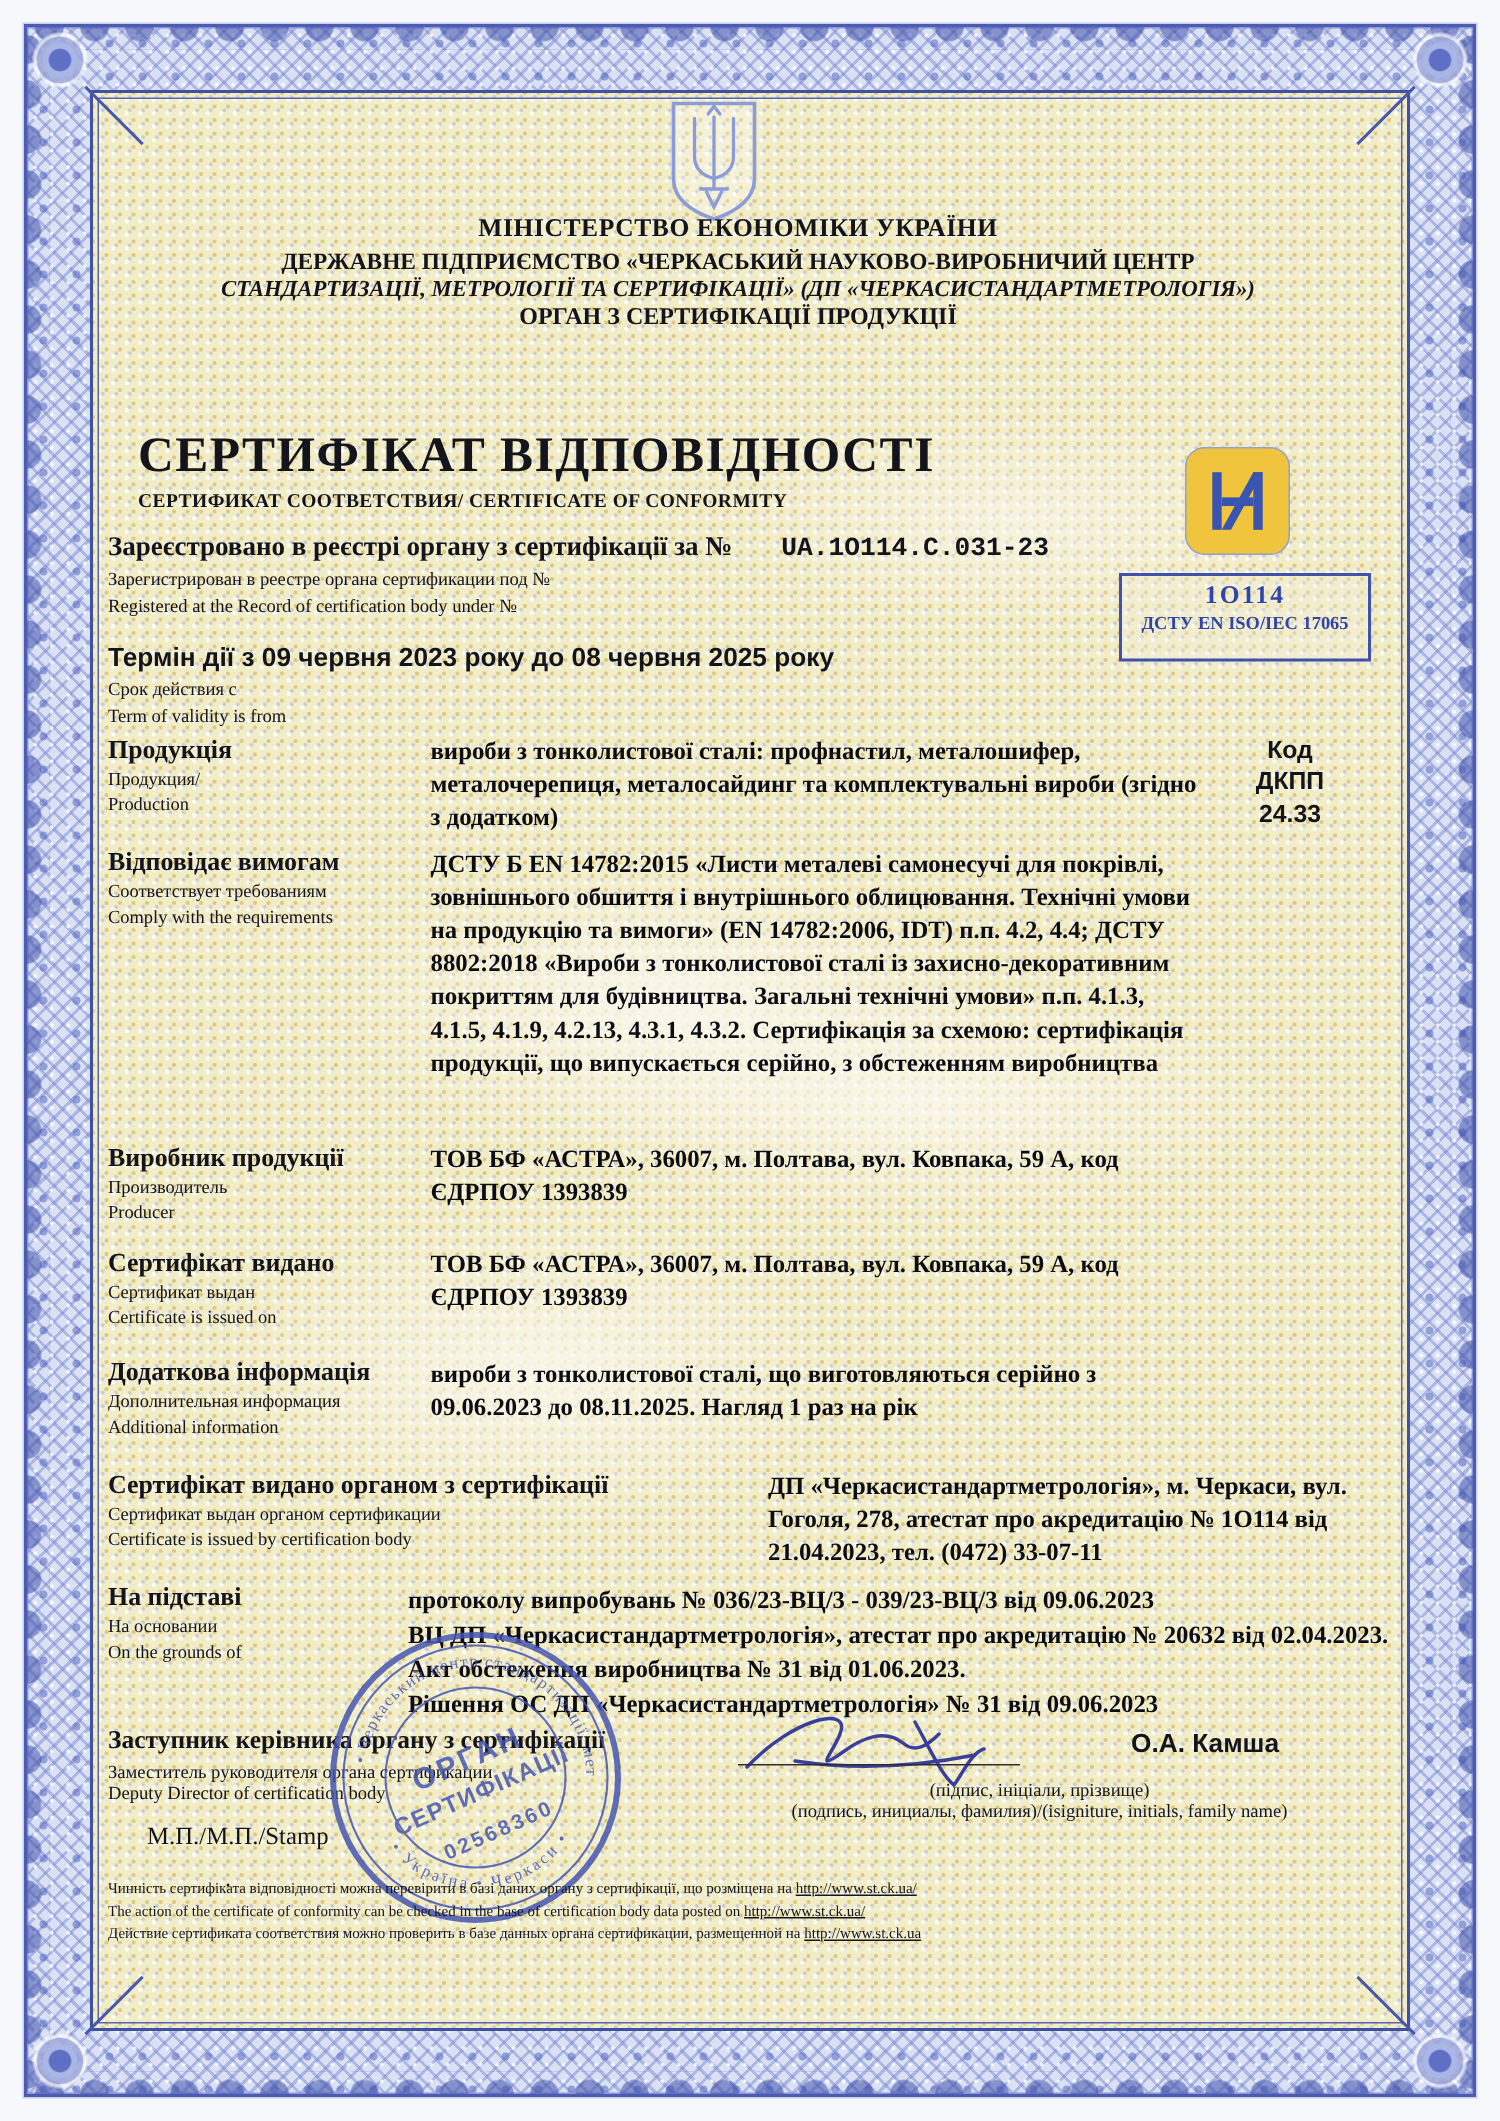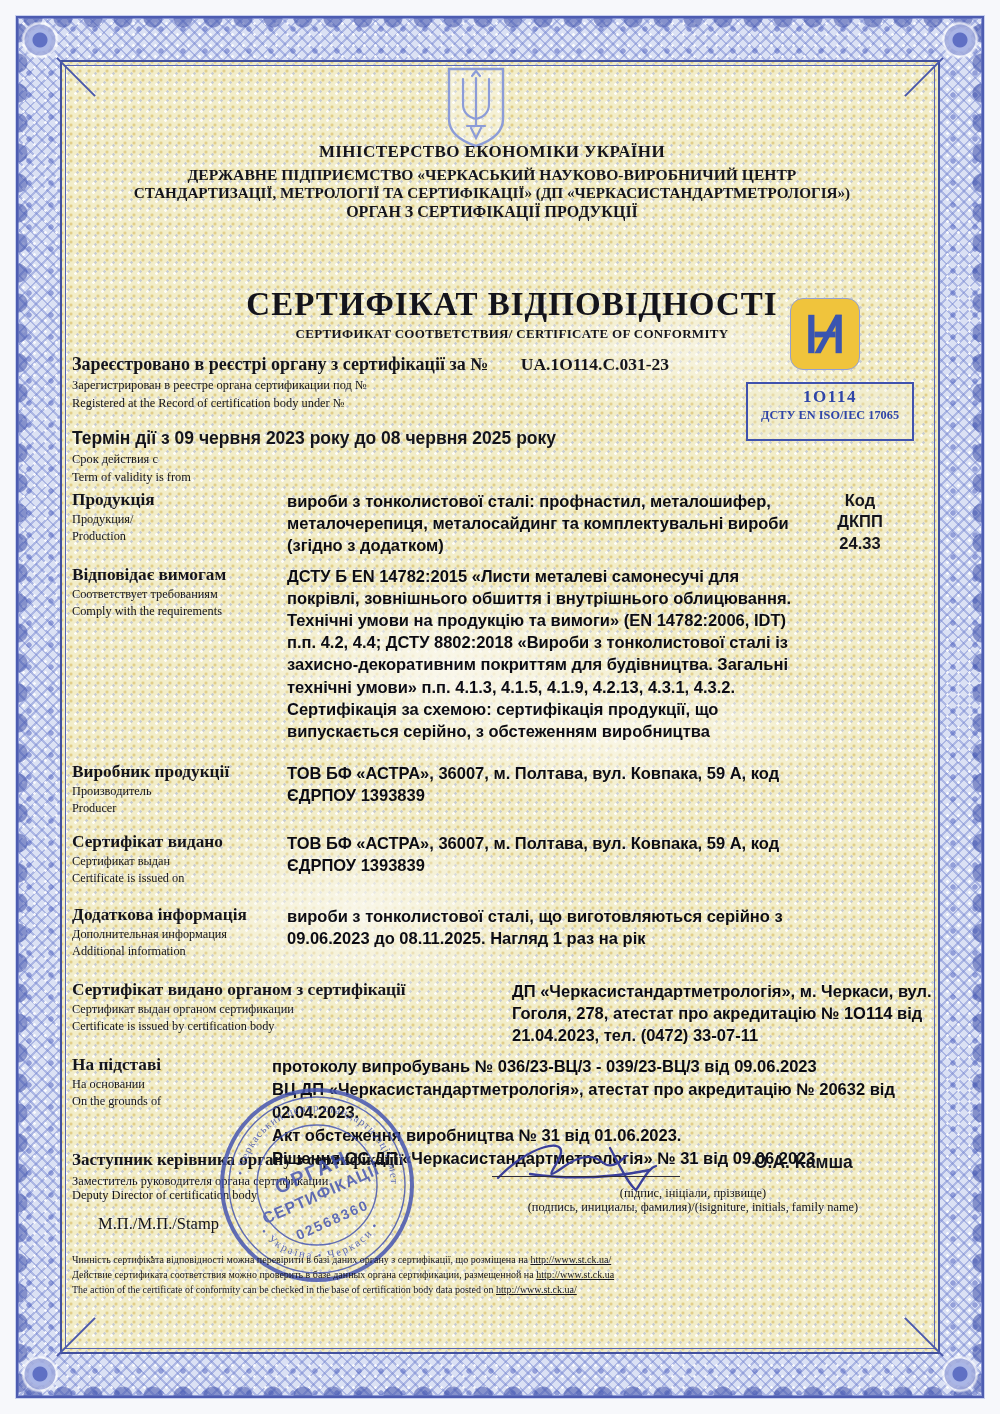--- a/index.html
+++ b/index.html
@@ -64,51 +64,51 @@
       radial-gradient(330px 100px at 62% 52%, rgba(252,250,242,.75), rgba(252,250,242,0) 75%),
       radial-gradient(240px 90px at 70% 22%, rgba(250,248,240,.6), rgba(250,248,240,0) 75%);
   }
   .content{position:absolute;inset:0;}
   .abs{position:absolute;}
 
   
   .hdr{left:20px;top:80px;width:820px;text-align:center;font-weight:700;line-height:1.16;}
   .hdr .l1{font-size:17px;letter-spacing:.4px;margin-bottom:4px;}
   .hdr .l2{font-size:15.6px;}
-  .hdr .l3{font-size:15.2px;}
+  .hdr .l3{font-size:15.2px;font-style:italic;}
   .hdr .l4{font-size:16px;margin-top:2px;}
 
   
-  .title-wrap{left:30px;top:224px;width:840px;text-align:center;}
+  .title-wrap{left:30px;top:224px;width:840px;}
   .title-main{font-size:33px;font-weight:700;letter-spacing:1px;}
   .title-sub{font-size:13px;font-weight:700;margin-top:3px;letter-spacing:.3px;}
 
   
   .naau{left:728px;top:236px;width:68px;height:70px;background:#f0c43c;border:1px solid #93a0d2;border-radius:13px;display:flex;align-items:center;justify-content:center;}
   .accred-box{left:684px;top:320px;width:156px;border:2px solid #4052ae;text-align:center;color:#2f45a8;padding:3px 4px 16px;background:rgba(240,238,215,.35);}
   .accred-code{font-size:17px;font-weight:700;letter-spacing:1.5px;}
   .accred-std{font-size:12.3px;font-weight:700;margin-top:1px;}
 
   
   .reg{left:10px;top:292px;width:720px;}
   .reg-main{font-size:18px;font-weight:700;}
-  .reg-main .num{font-family:Liberation Serif, serif;font-size:17.5px;padding-left:28px;}
+  .reg-main .num{font-family:Liberation Mono, monospace;font-size:17.5px;padding-left:28px;}
   .small-sub{font-size:12.4px;line-height:1.18;}
   .reg .small-sub{margin-top:3px;}
   .validity{left:10px;top:366px;width:800px;}
   .validity-main{font-family:"Liberation Sans","DejaVu Sans",sans-serif;font-size:17.5px;font-weight:700;}
   .validity .small-sub{margin-top:3px;}
 
   
   .row{left:0;width:880px;}
   .lbl{position:absolute;left:10px;width:208px;}
   .lbl-uk{font-size:17.3px;font-weight:700;line-height:1.15;}
   .lbl-sub{font-size:12.3px;line-height:1.2;margin-top:2px;}
   .val{position:absolute;left:225px;width:512px;
-    font-family:Liberation Sans, sans-serif;
+    font-family:Liberation Serif, serif;
     font-size:16.5px;font-weight:700;line-height:1.34;color:#0c0c14;}
   .code-col{position:absolute;left:742px;width:112px;text-align:center;
     font-family:"Liberation Sans","DejaVu Sans",sans-serif;font-size:16.5px;font-weight:700;line-height:1.3;}
   .row.r1{top:428px}.row.r2{top:503px}.row.r3{top:700px}.row.r4{top:770px}
   .row.r5{top:843px}.row.r6{top:918px}.row.r7{top:993px}
   .row.r6 .lbl{width:430px}
   .row.r6 .val{left:450px;width:428px}
   .row.r7 .val{left:210px;width:668px;line-height:1.4;}
 
   
@@ -330,21 +330,21 @@
       </svg>
     </div>
 
     <div class="abs dotmark">.</div>
 
     <div class="abs footer">
       <div>
         <span>Чинність сертифіката відповідності можна перевірити в базі даних органу з сертифікації, що розміщена на </span><a href="#">http://www.st.ck.ua/</a>
       </div>
       <div>
+        <span>The action of the certificate of conformity can be checked in the base of certification body data posted on </span><a href="#">http://www.st.ck.ua/</a>
+      </div>
+      <div>
         <span>Действие сертификата соответствия можно проверить в базе данных органа сертификации, размещенной на </span><a href="#">http://www.st.ck.ua</a>
-      </div>
-      <div>
-        <span>The action of the certificate of conformity can be checked in the base of certification body data posted on </span><a href="#">http://www.st.ck.ua/</a>
       </div>
     </div>
 
   </div>
 </div>
 
 </body></html>

